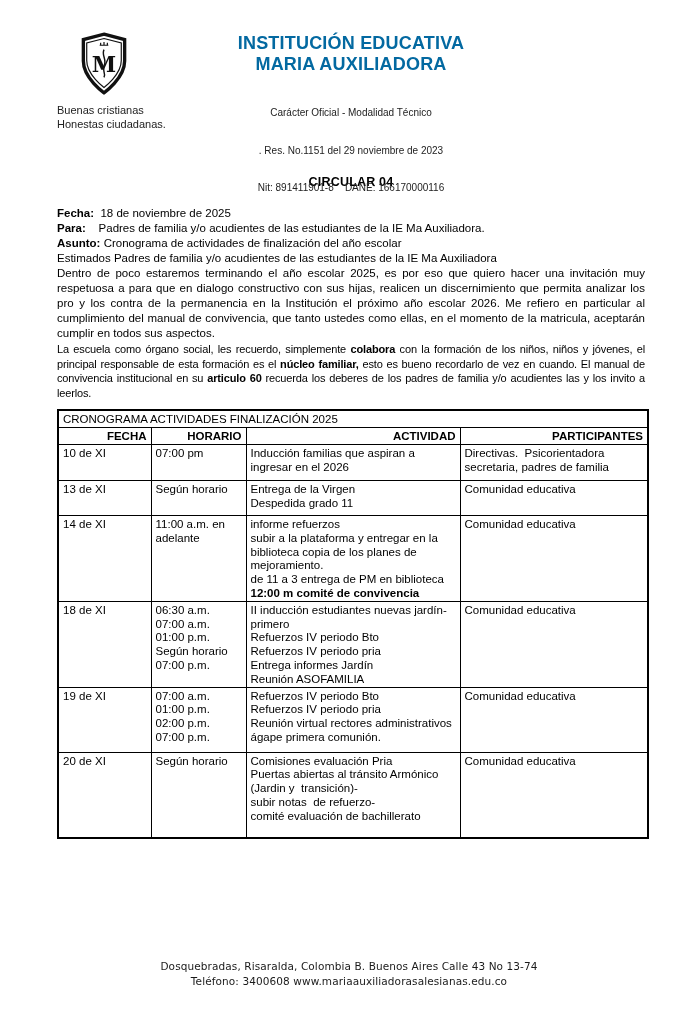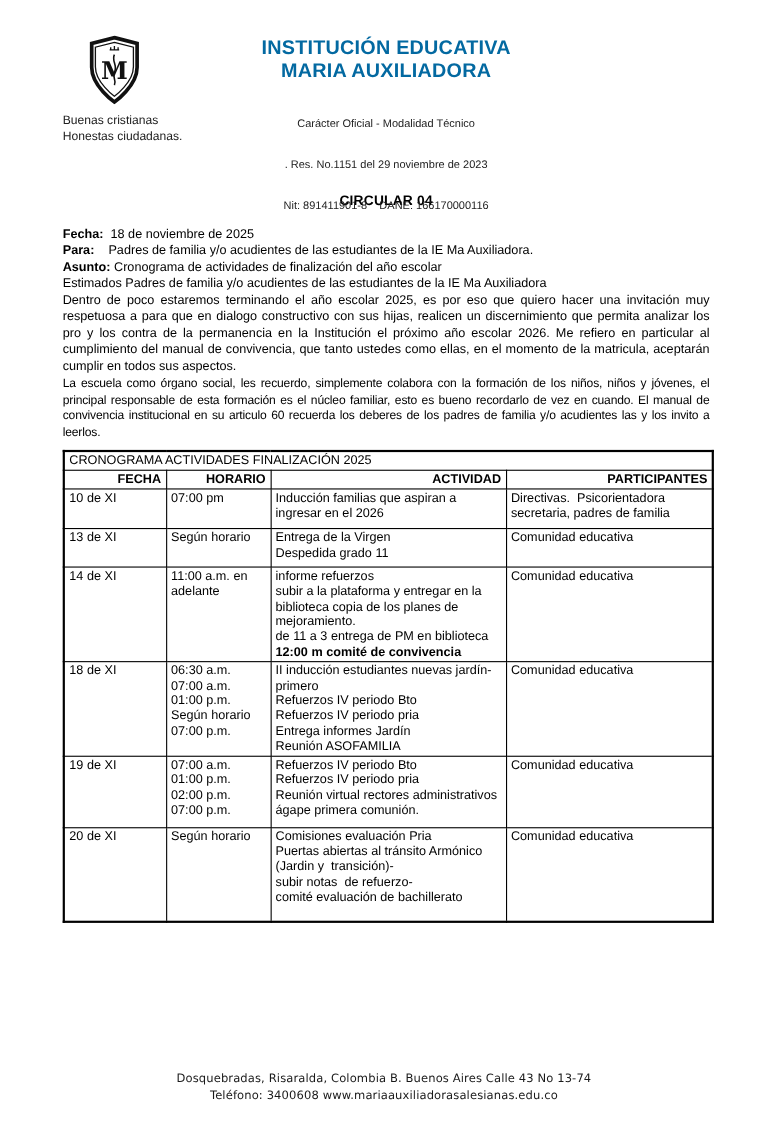--- a/index.html
+++ b/index.html
@@ -20,40 +20,40 @@
   .head-center{width:380px;margin:0 auto;text-align:center;padding-top:5px;}
   .school-name{font-weight:bold;font-size:18px;line-height:21px;letter-spacing:0.2px;color:#0369a1;}
   .subs{margin-top:7px;font-size:10px;line-height:12.5px;color:#222;white-space:pre-wrap;}
   
   .circular-title{text-align:center;font-weight:bold;font-size:12.5px;margin-top:25px;letter-spacing:0.2px;}
   .body-block{margin-top:17px;font-size:11.5px;line-height:15px;}
   .meta-line{white-space:pre-wrap;}
   .meta-line .lbl{font-weight:bold;}
   .para1{margin:0;text-align:justify;}
   .para2{margin:1px 0 0 0;font-size:11px;line-height:14.6px;letter-spacing:-0.15px;text-align:justify;}
-  .para2 .bseg-b{font-weight:normal;}
+  .para2 .bseg-b{font-weight:bold;}
   
   table.crono{margin-top:9px;border-collapse:collapse;width:590px;border:2px solid #000;table-layout:fixed;}
   table.crono th,table.crono td{
     border:1px solid #000;padding:2px 4px 0 4px;vertical-align:top;
     font-size:11.5px;line-height:13.8px;text-align:left;font-weight:normal;
   }
   th.tbl-title{text-align:center;font-weight:bold;padding:2px;}
   tr.col-head th{text-align:right;font-weight:bold;}
   td.c-fecha{font-weight:bold;}
   td .cell-line{white-space:pre-wrap;}
   tbody tr:nth-child(1) td{height:33px;}
   tbody tr:nth-child(2) td{height:32px;}
   tbody tr:nth-child(3) td{height:78px;}
   tbody tr:nth-child(4) td{height:80px;}
   tbody tr:nth-child(5) td{height:62px;}
   tbody tr:nth-child(6) td{height:82px;}
   
   .page-footer{
-    position:absolute;left:0;right:0;bottom:20px;
+    position:absolute;left:0;right:0;bottom:35px;
     text-align:center;font-size:10.5px;line-height:15px;
     font-family:"DejaVu Sans",sans-serif;color:#1a1a1a;letter-spacing:0.1px;
   }
 </style>
 </head>
 <body>
 
 <div class="page">
 
   <div class="letterhead">

